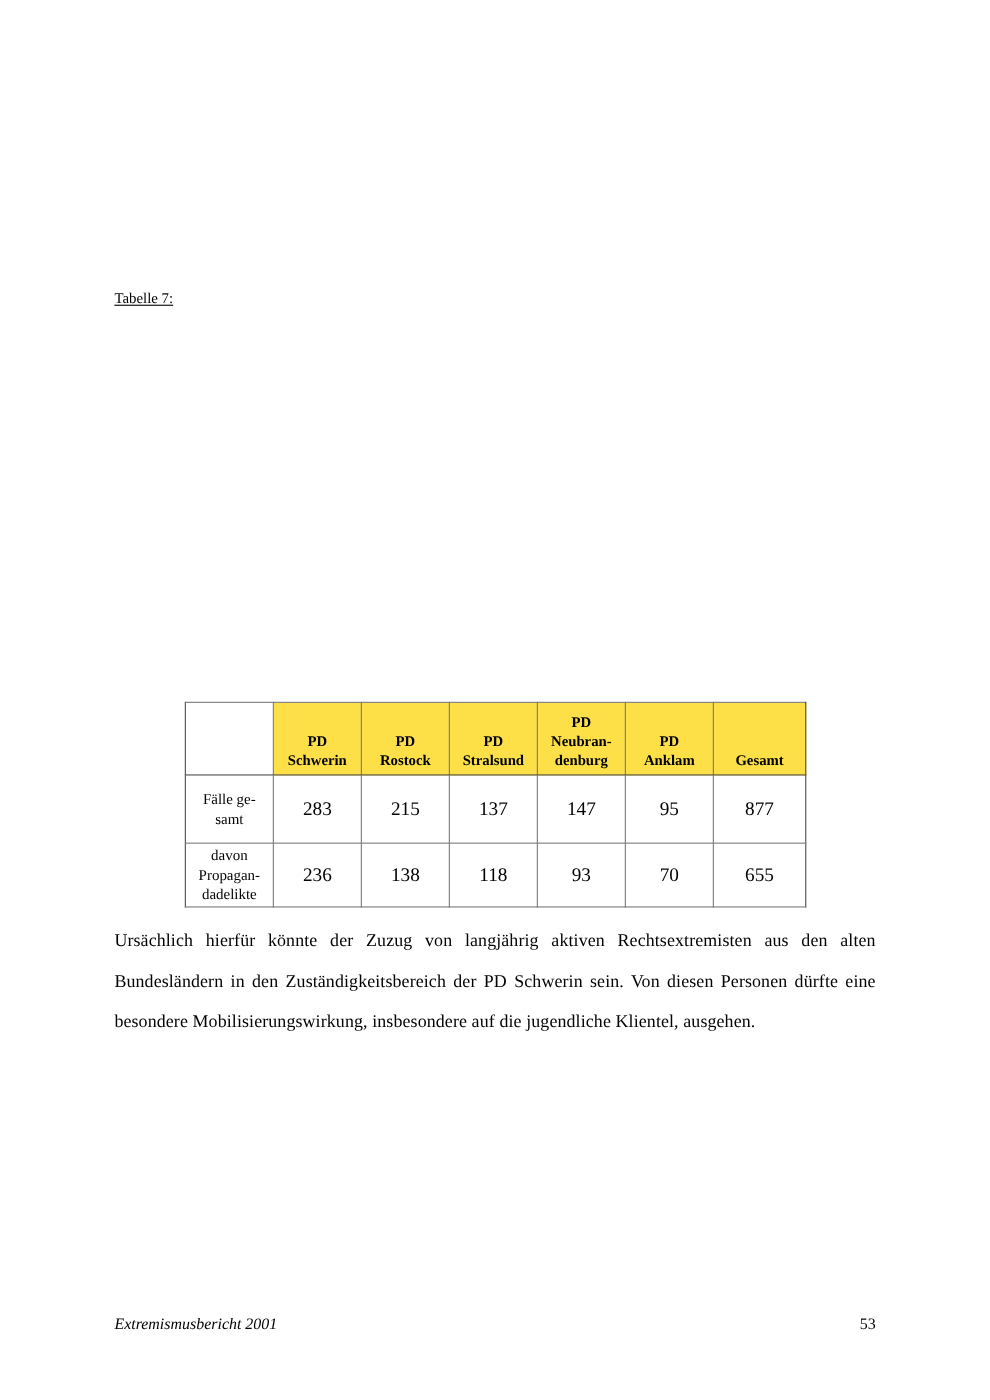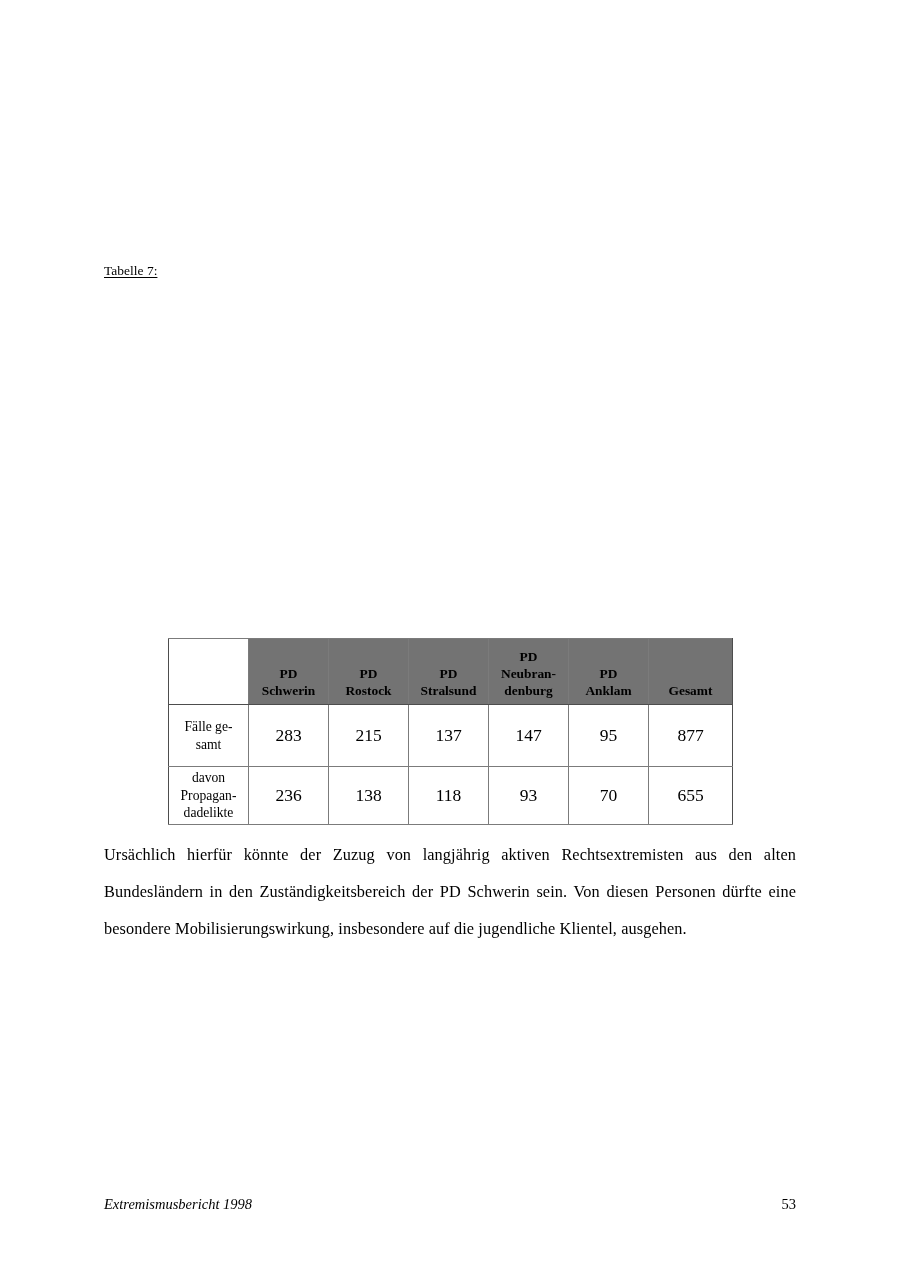--- a/index.html
+++ b/index.html
@@ -72,21 +72,21 @@
   table.pd-table col.c-total { width: 84px; }
 
   table.pd-table th,
   table.pd-table td {
     border: 1px solid #7b7b7b;
     padding: 0;
     margin: 0;
   }
 
   table.pd-table thead th {
-    background: #737373;
+    background: #fde047;
     font-weight: bold;
     font-size: 13.4px;
     line-height: 17px;
     text-align: center;
     vertical-align: bottom;
     height: 60px;
     padding-bottom: 5px;
     border-bottom: 1.6px solid #4d4d4d;
   }
 
@@ -218,16 +218,16 @@
         </tr>
       </tbody>
     </table>
   </div>
 
   <div class="content" style="top:836px">
     <p class="body-par">Ursächlich hierfür könnte der Zuzug von langjährig aktiven Rechtsextremisten aus den alten Bundesländern in den Zuständigkeitsbereich der PD Schwerin sein. Von diesen Personen dürfte eine besondere Mobilisierungswirkung, insbesondere auf die jugendliche Klientel, ausgehen.</p>
   </div>
 
   <div class="footer">
-    <span class="footer-left">Extremismusbericht 1998</span>
+    <span class="footer-left">Extremismusbericht 2001</span>
     <span class="footer-right">53</span>
   </div>
 </div>
 
 </body></html>

